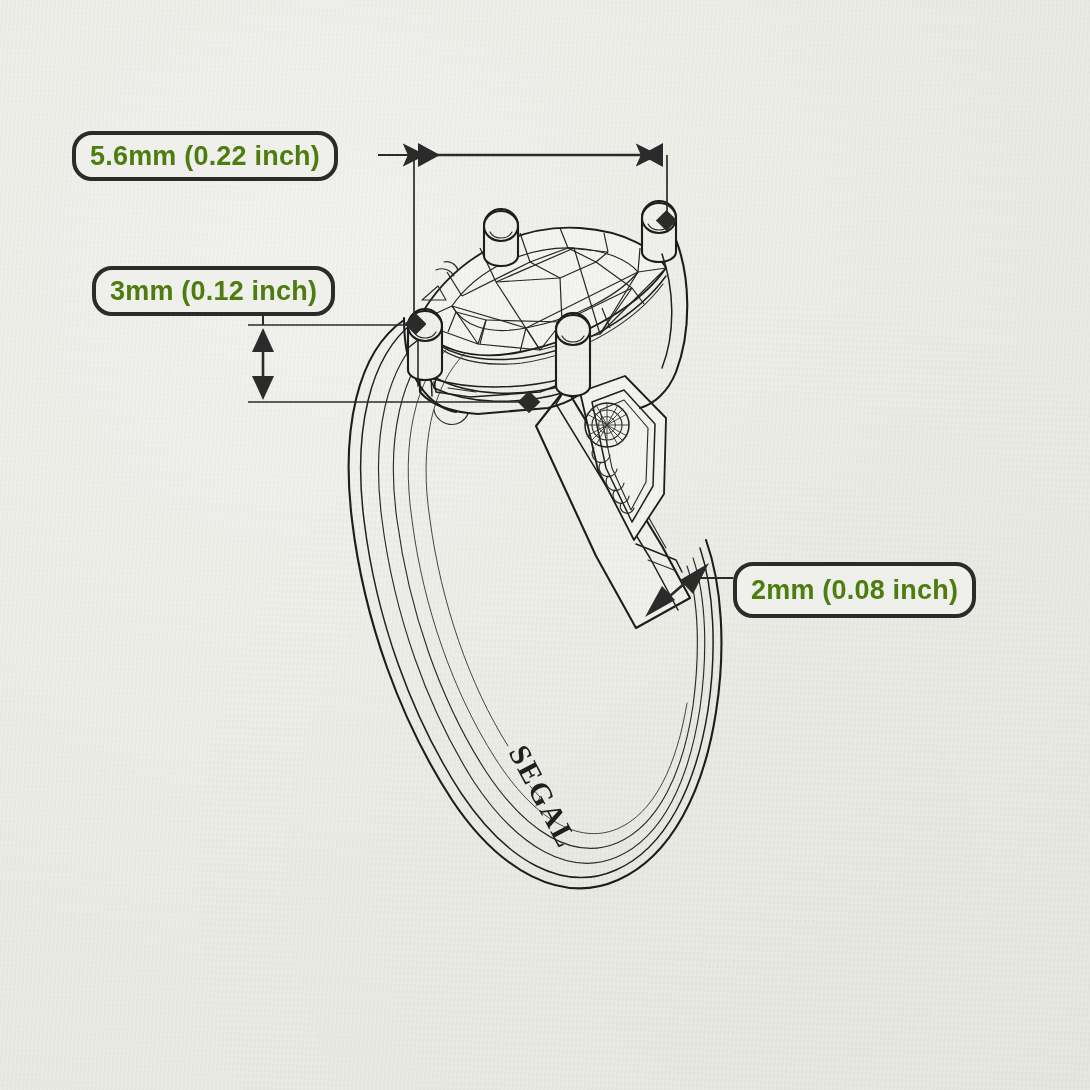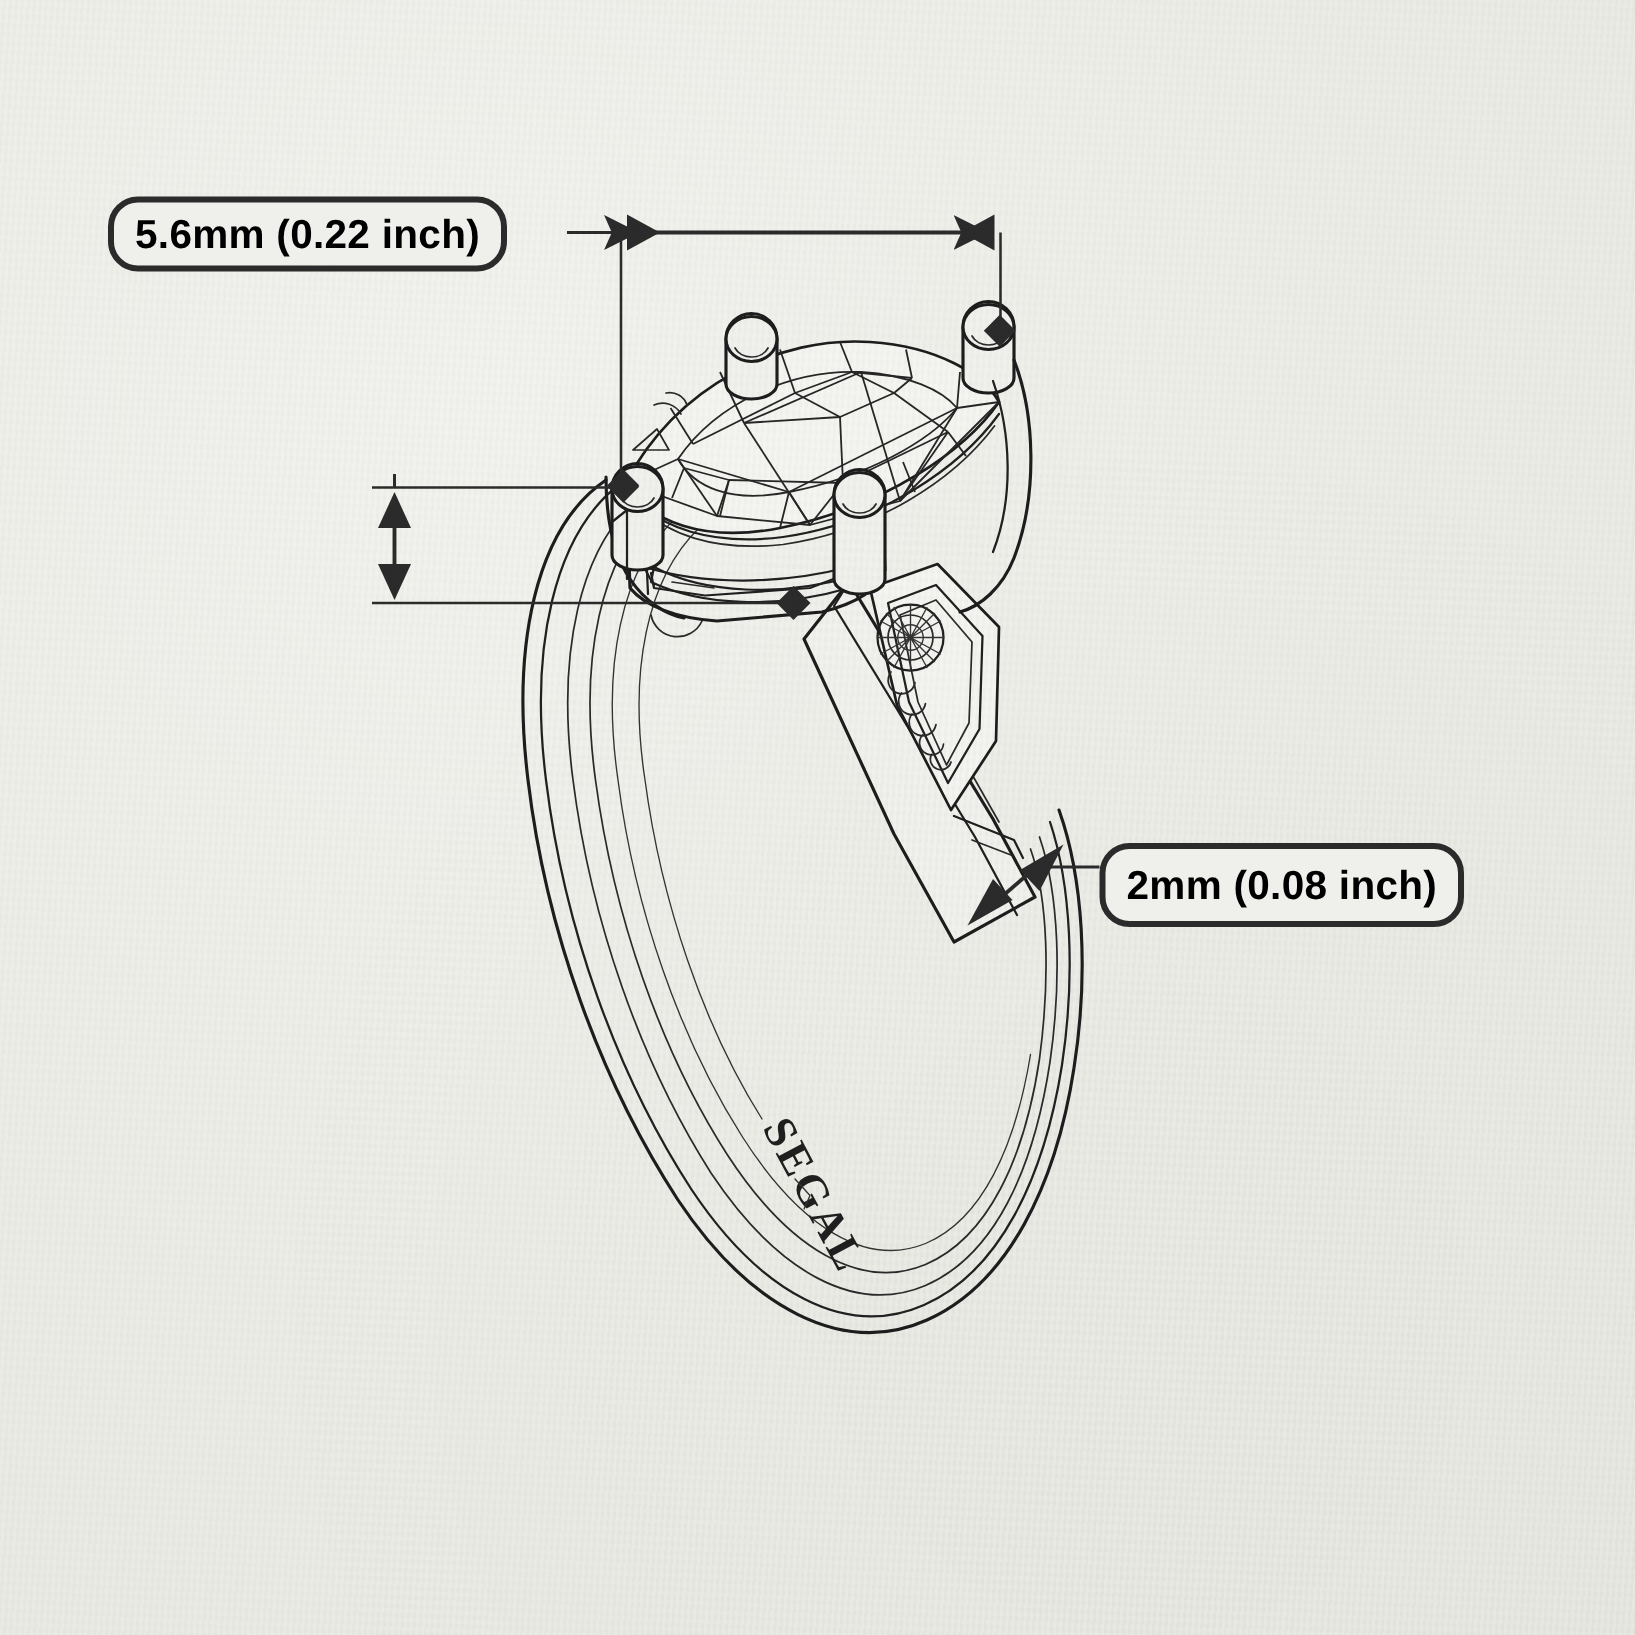--- a/index.html
+++ b/index.html
@@ -39,21 +39,21 @@
   .extline{stroke:#2b2b2b;stroke-width:1.7;fill:none;}
   .leader{stroke:#2b2b2b;stroke-width:2.0;fill:none;}
   .marker{fill:#2b2b2b;}
   .arrowfill{fill:#2b2b2b;}
   .label{
     position:absolute;
     box-sizing:border-box;
     border:4px solid #2b2b2b;
     border-radius:20px;
     background:#efefeb;
-    color:#000000;
+    color:#4d7c0f;
     font-size:27px;
     font-weight:700;
     letter-spacing:.2px;
     display:flex;align-items:center;justify-content:center;
     white-space:nowrap;
     padding:0 14px;
     line-height:1;
   }
   #lbl-width{left:72px;top:131px;height:50px;}
   #lbl-height{left:92px;top:266px;height:50px;}
@@ -301,16 +301,17 @@
       <path class="arrowfill" d="M709,563 L680,580 L693,594 Z"></path>
       <line class="leader" x1="700" y1="578" x2="733" y2="578"></line>
     </g>
 
   </svg>
 
   <div id="grain"></div>
 
   <div class="label" id="lbl-width">5.6mm (0.22 inch)</div>
 
+  <div class="label" id="lbl-height">3mm (0.12 inch)</div>
 
   <div class="label" id="lbl-band">2mm (0.08 inch)</div>
 
 </div>
 
 </body></html>

